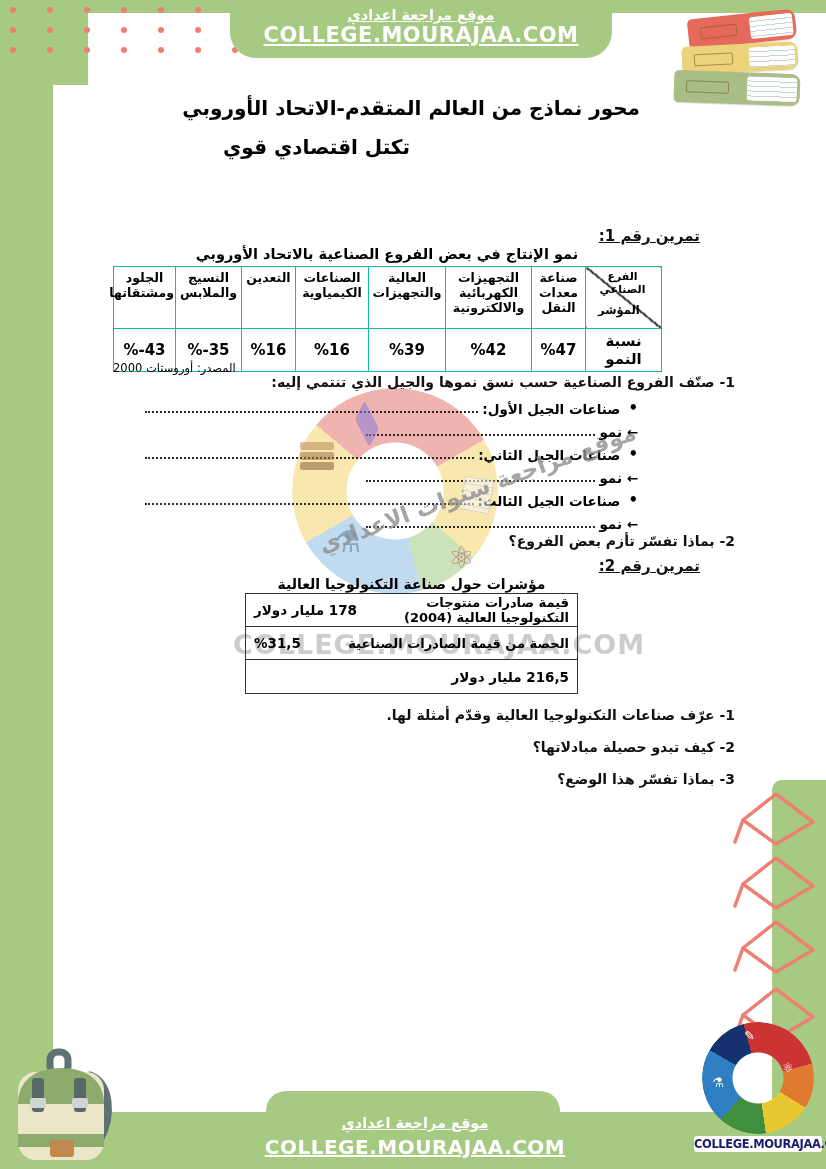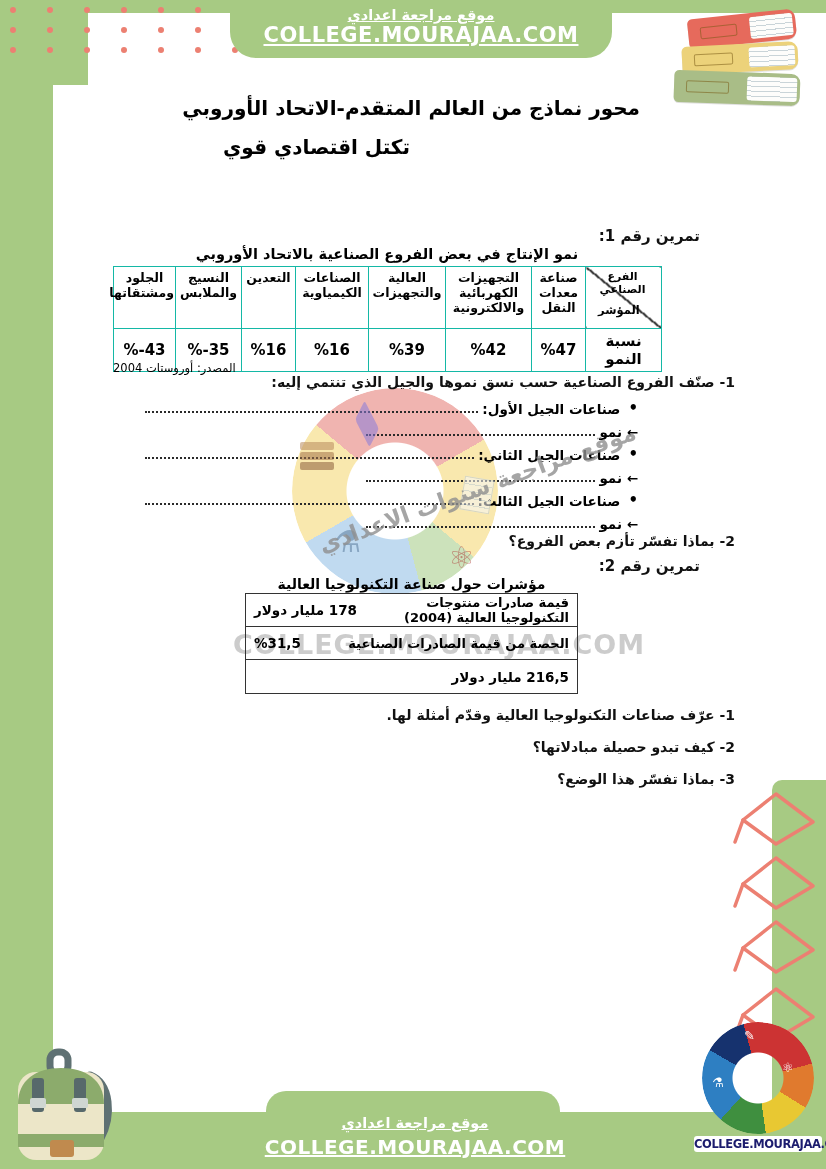--- a/index.html
+++ b/index.html
@@ -33,21 +33,21 @@
   .book .label { position:absolute; left:12px; top:30%; width:34%; height:40%; border:1px solid rgba(120,90,20,.55); border-radius:2px; }
   .book1 { left:30px; top:12px; width:108px; height:30px; background:#e66a5c; transform:rotate(-6deg); }
   .book2 { left:24px; top:42px; width:116px; height:28px; background:#ecd27a; transform:rotate(-3deg); }
   .book3 { left:16px; top:70px; width:126px; height:32px; background:#a9bd87; transform:rotate(2deg); }
 
   
   .hand1 { right:186px; top:96px; font-size:20px; font-weight:bold; letter-spacing:1px; direction:rtl; }
   .hand2 { right:416px; top:135px; font-size:20px; font-weight:bold; letter-spacing:2px; direction:rtl; }
 
   
-  .ex-heading { font-size:15px; font-weight:bold; direction:rtl; color:#111; }
+  .ex-heading { font-size:15px; font-weight:bold; text-decoration:underline; direction:rtl; color:#111; }
   .q { font-size:14px; font-weight:bold; direction:rtl; color:#111; }
 
   
   .t1-title { left:113px; top:246px; width:548px; text-align:center; font-size:14.5px; font-weight:bold; direction:rtl; }
   table.t1 { left:113px; top:266px; width:548px; position:absolute; border-collapse:collapse; direction:rtl; table-layout:fixed; }
   table.t1 td { border:1px solid #14b8a6; font-size:12.5px; font-weight:bold; text-align:center; padding:3px 1px; }
   table.t1 tr.hdr td { height:62px; vertical-align:top; }
   table.t1 tr.val td { height:30px; font-size:15px; }
   td.corner { position:relative; padding:0;
     background:linear-gradient(to right top, transparent calc(50% - 1px), #333 calc(50% - 1px) calc(50% + 1px), transparent calc(50% + 1px)); }
@@ -228,21 +228,21 @@
     <td class="num">%42</td>
     <td class="num">%39</td>
     <td class="num">%16</td>
     <td class="num">%16</td>
     <td class="num">%-35</td>
     <td class="num">%-43</td>
   </tr>
 </tbody>
   </table>
 
-<div class="abs t1-source">المصدر: أوروستات 2004</div>
+<div class="abs t1-source">المصدر: أوروستات 2000</div>
 
 <div class="abs q" style="right:91px; top:374px;">1- صنّف الفروع الصناعية حسب نسق نموها والجيل الذي تنتمي إليه:</div>
 
 <div class="abs answers">
   <div class="ansline">
     <span class="bullet">•</span>
     <span>صناعات الجيل الأول:</span>
     <span class="dotted"></span>
   </div>
   <div class="growthline">

